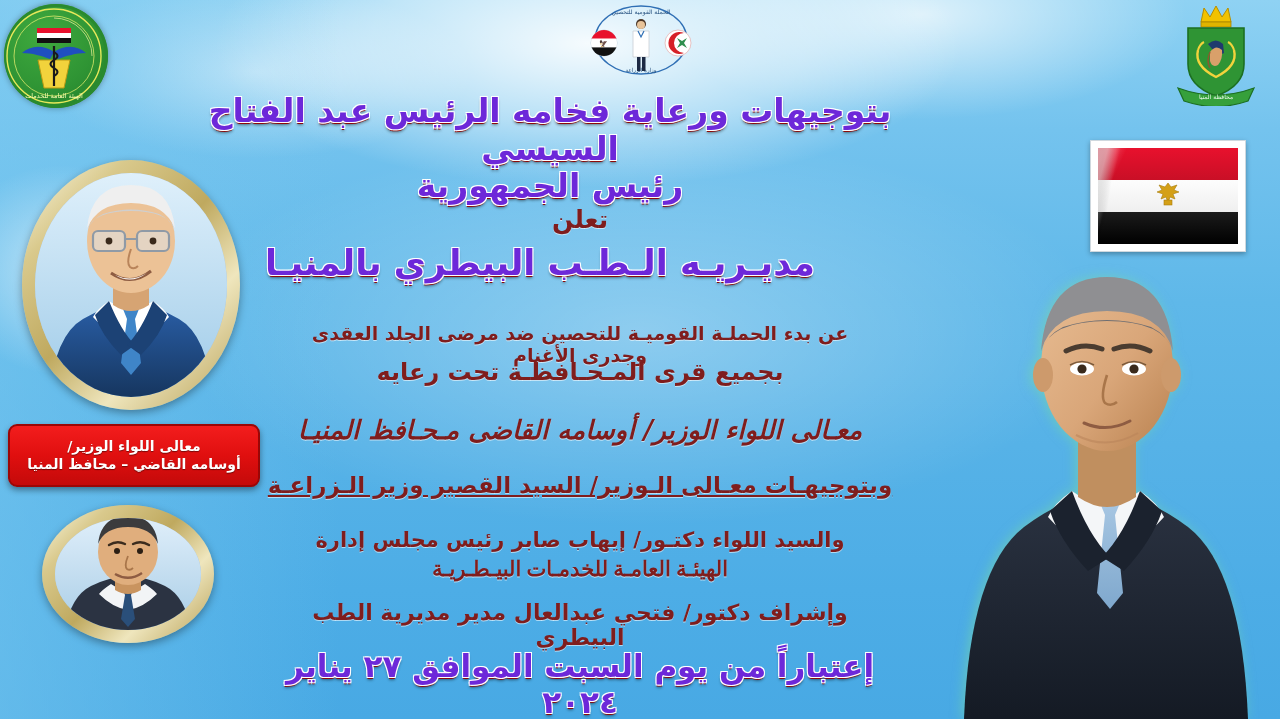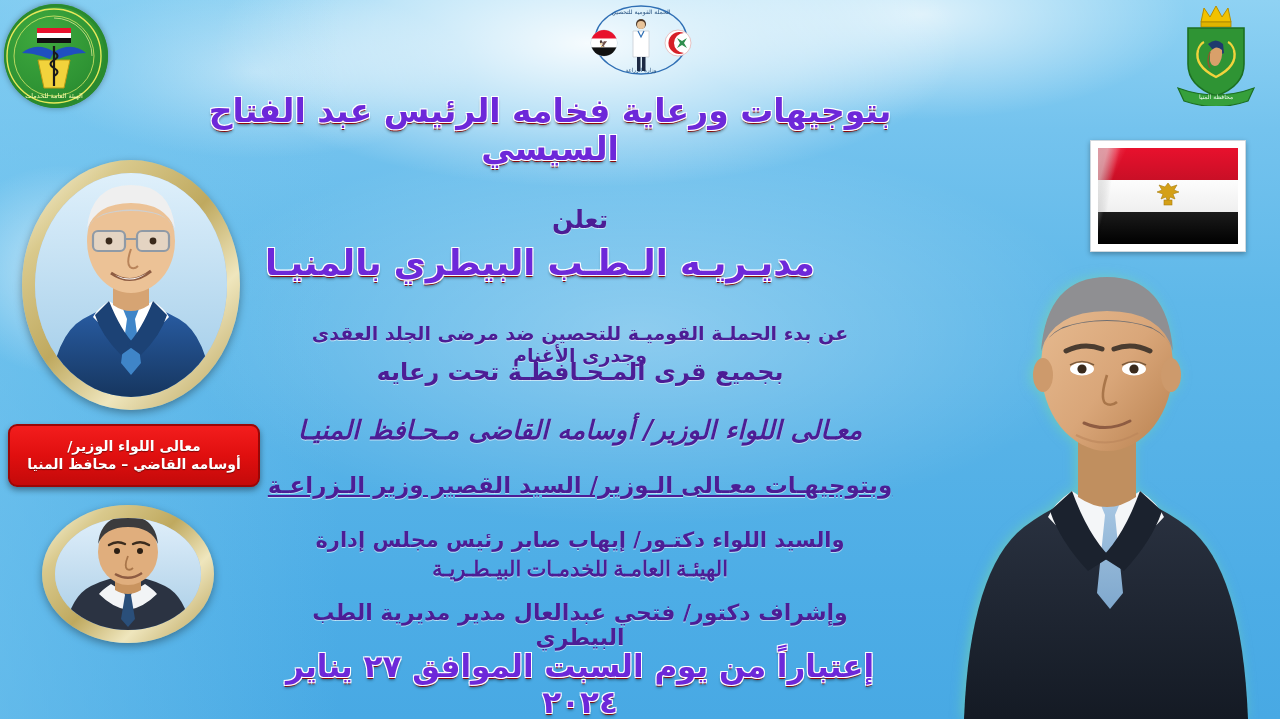--- a/index.html
+++ b/index.html
@@ -99,21 +99,21 @@
     position:absolute;left:0;right:0;top:0;text-align:center;
   }
   .ln{margin:0;}
   .red3d{
     color:#6d28d9;font-weight:bold;
     text-shadow:
       -1px -1px 0 #ffffff, 1px -1px 0 #ffffff, -1px 1px 0 #ffffff, 1px 1px 0 #ffffff,
       0 2px 0 #8d0a08, 0 3px 3px rgba(0,0,0,.45);
   }
   .blk{
-    color:#4c1d95;font-weight:bold;
+    color:#7f1d1d;font-weight:bold;
     text-shadow:0 1px 0 rgba(255,255,255,.55);
   }
   .t-head{position:absolute;top:92px;left:150px;width:800px;font-size:33px;line-height:1.14;}
   .t-taaln{position:absolute;top:205px;left:400px;width:360px;font-size:25px;}
   .t-dir{position:absolute;top:243px;left:230px;width:620px;font-size:35px;letter-spacing:1px;}
   .t-l1{position:absolute;top:322px;left:300px;width:560px;font-size:19px;}
   .t-l2{position:absolute;top:358px;left:300px;width:560px;font-size:24px;letter-spacing:.5px;}
   .t-l3{position:absolute;top:415px;left:250px;width:660px;font-size:26px;letter-spacing:.5px;font-style:italic;}
   .t-l4{position:absolute;top:472px;left:250px;width:660px;font-size:23px;letter-spacing:.5px;text-decoration:underline;}
   .t-l5{position:absolute;top:528px;left:270px;width:620px;font-size:21px;}
@@ -347,20 +347,21 @@
         <path d="M60 56 q14 8 27 -1" fill="none" stroke="#8e5c42" stroke-width="2.4"></path>
       </svg>
     </div>
   </div>
 
 
   <div class="content">
 
     <div class="t-head">
       <p class="ln red3d">بتوجيهات ورعاية فخامه الرئيس عبد الفتاح السيسي</p>
+      <p class="ln red3d">رئيس الجمهورية</p>
     </div>
 
     <div class="t-taaln ln blk">تعلن</div>
 
     <div class="t-dir ln red3d">مديـريـه الـطـب البيطري بالمنيـا</div>
 
     <div class="t-l1 ln blk">عن بدء الحملـة القوميـة للتحصين ضد مرضى الجلد العقدى وجدرى الأغنام</div>
     <div class="t-l2 ln blk">بجميع قرى المـحـافظـة تحت رعايه</div>
     <div class="t-l3 ln blk">معـالى اللواء الوزير/ أوسامه القاضى مـحـافظ المنيـا</div>
     <div class="t-l4 ln blk">وبتوجيهـات معـالى الـوزير/ السيد القصير وزير الـزراعـة</div>

